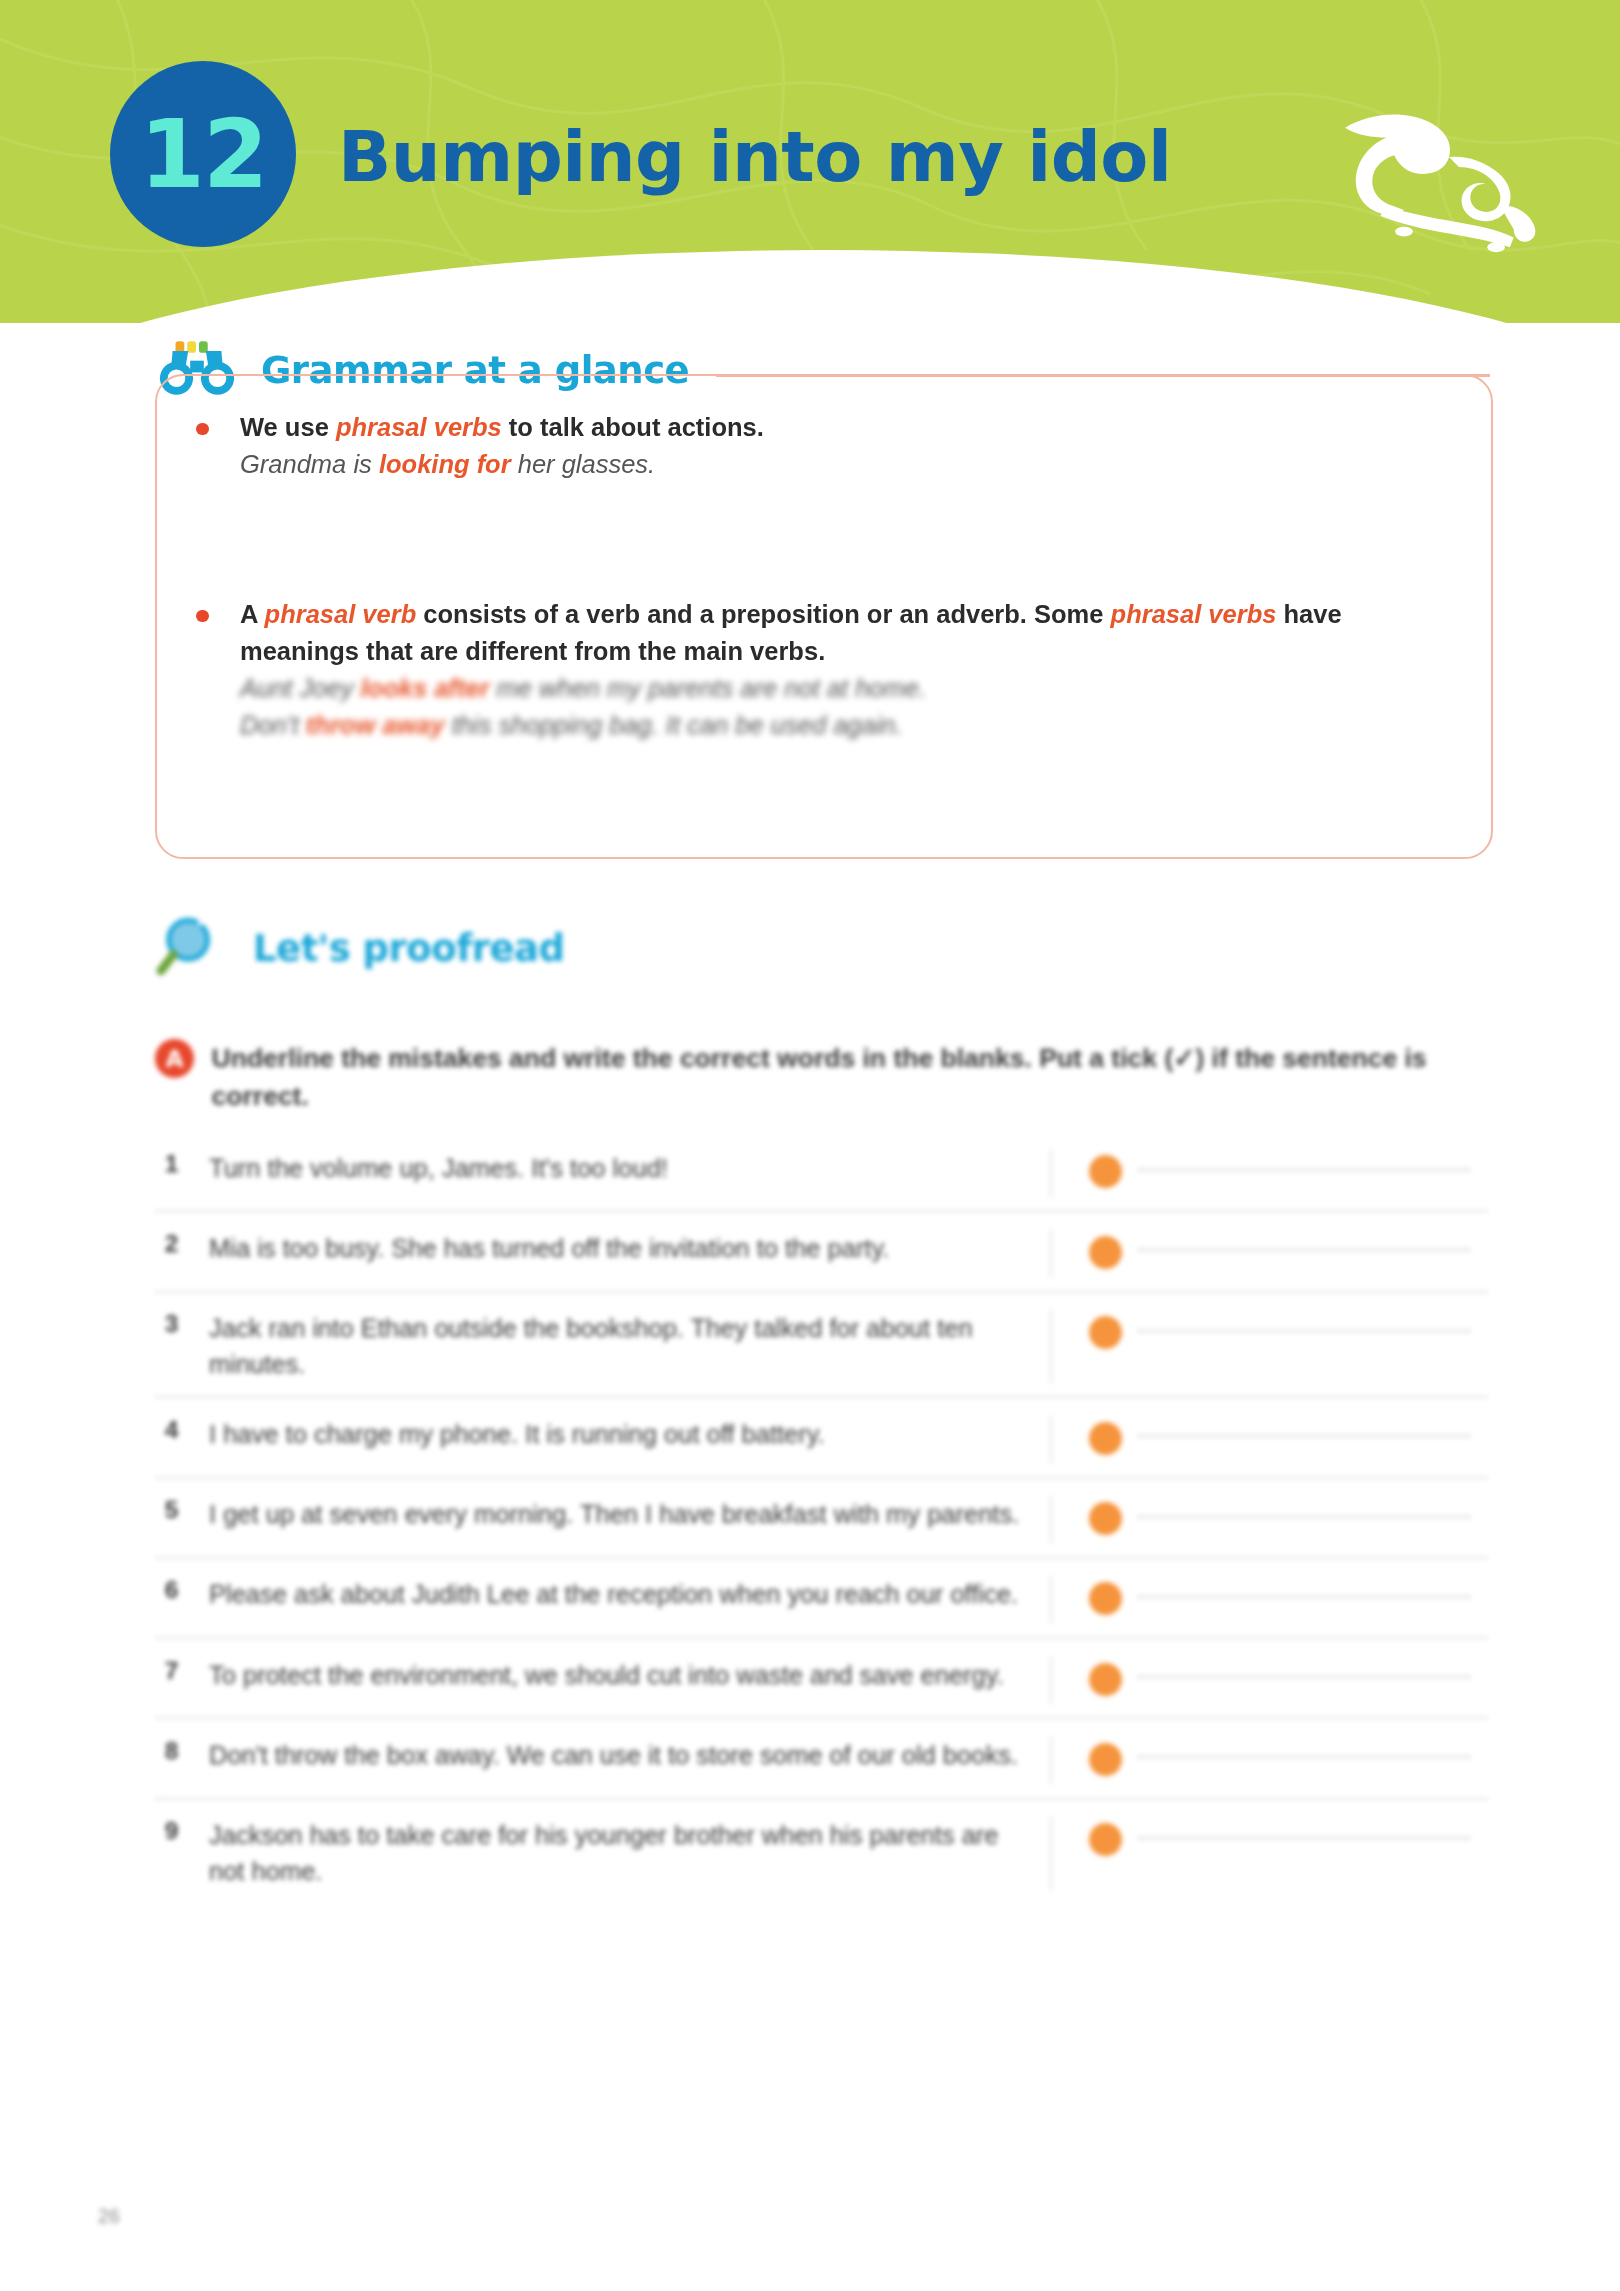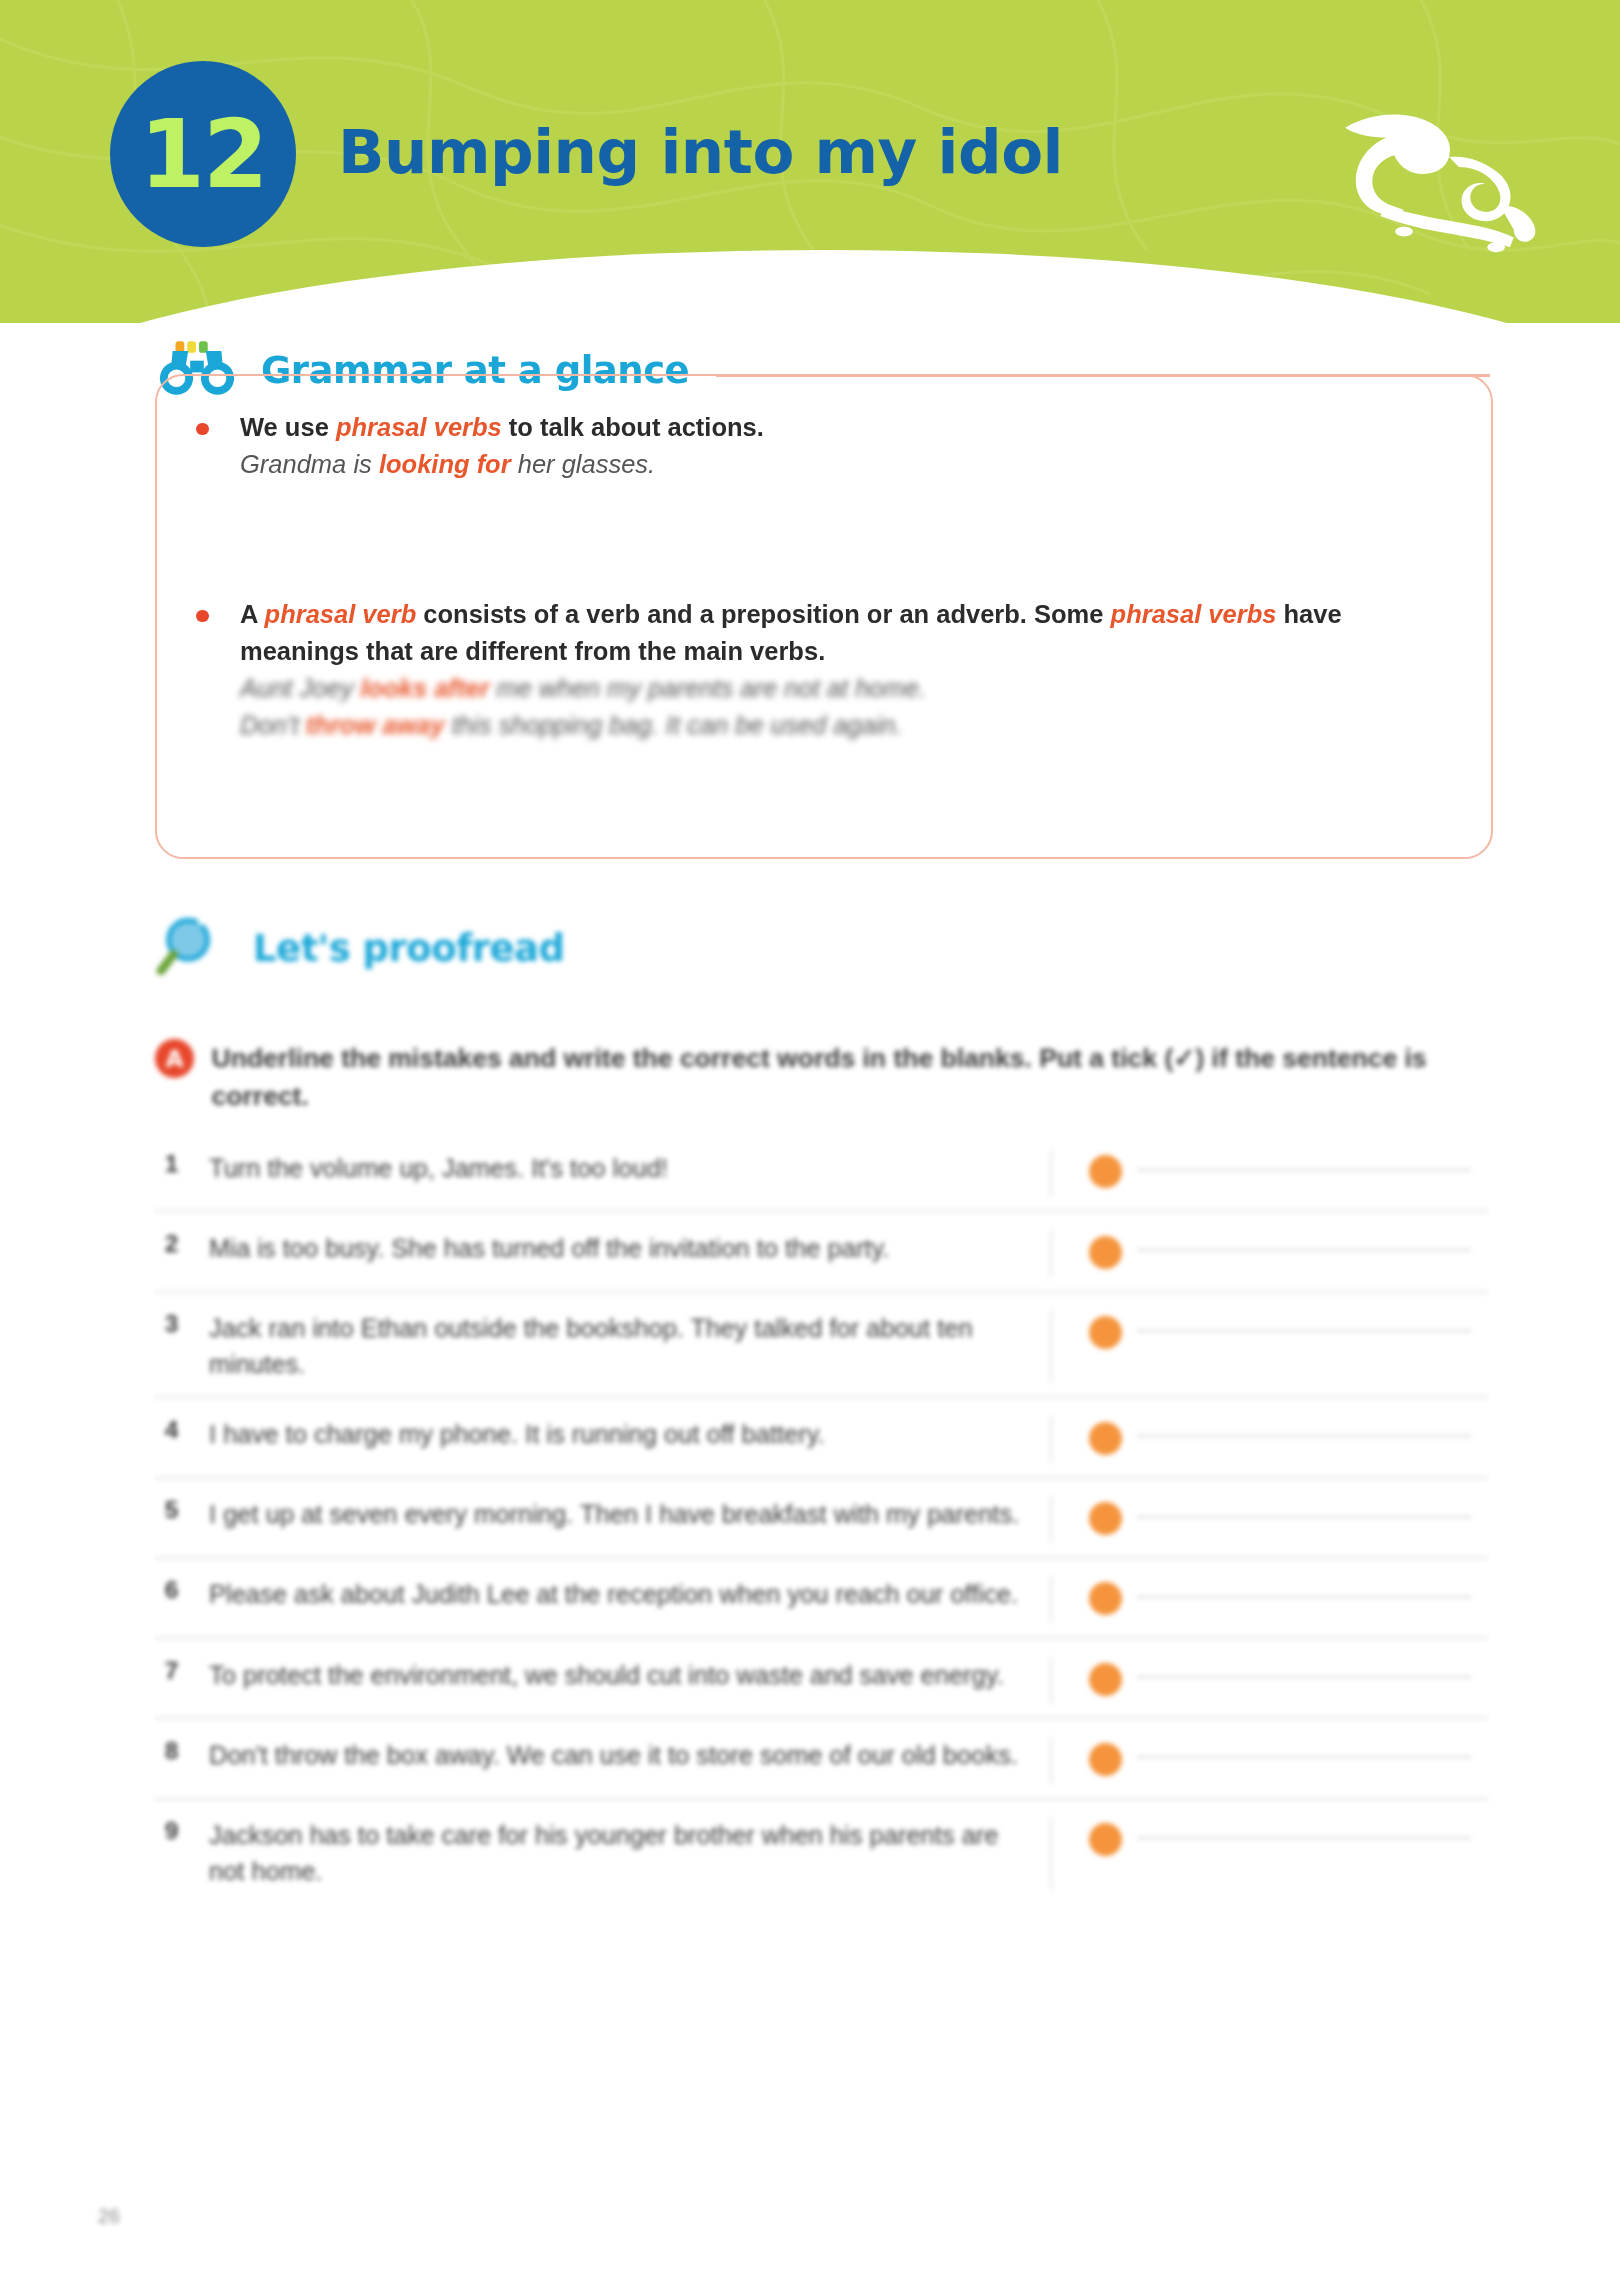--- a/index.html
+++ b/index.html
@@ -39,34 +39,34 @@
     border-radius: 60% 60% 0 0 / 100% 100% 0 0;
   }
   .unit-circle {
     position: absolute;
     left: 110px;
     top: 61px;
     width: 186px;
     height: 186px;
     border-radius: 50%;
     background: #1462a8;
-    color: #bef264;
+    color: #5eead4;
     display: flex;
     align-items: center;
     justify-content: center;
     font-size: 94px;
     font-weight: bold;
     letter-spacing: -2px;
     font-family: "DejaVu Sans", sans-serif;
   }
   .unit-title {
     position: absolute;
     left: 338px;
     top: 116px;
-    font-size: 61px;
+    font-size: 70px;
     font-weight: bold;
     color: #1462a8;
     letter-spacing: -0.5px;
     font-family: "DejaVu Sans", sans-serif;
   }
   .banner-silhouette {
     position: absolute;
     right: 69px;
     top: 108px;
     width: 294px;

